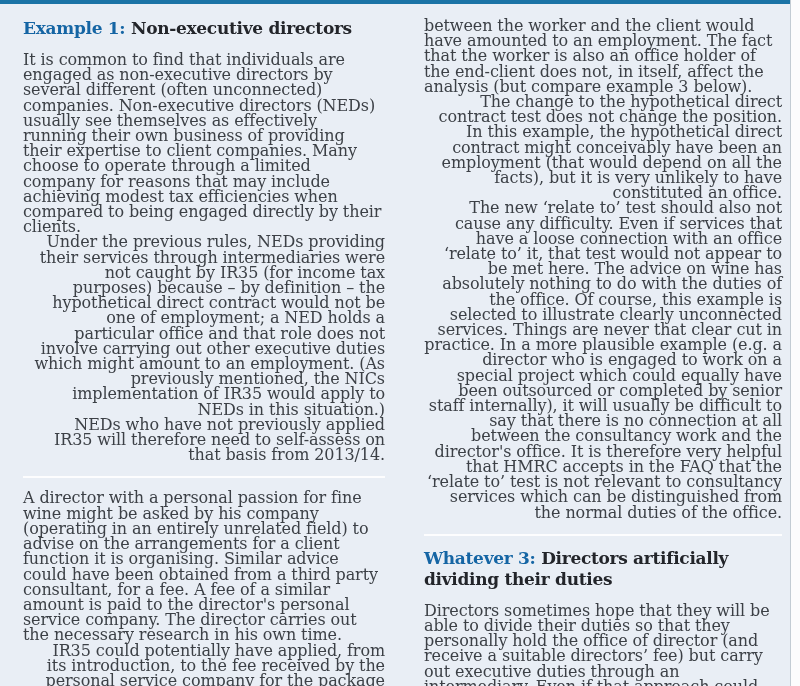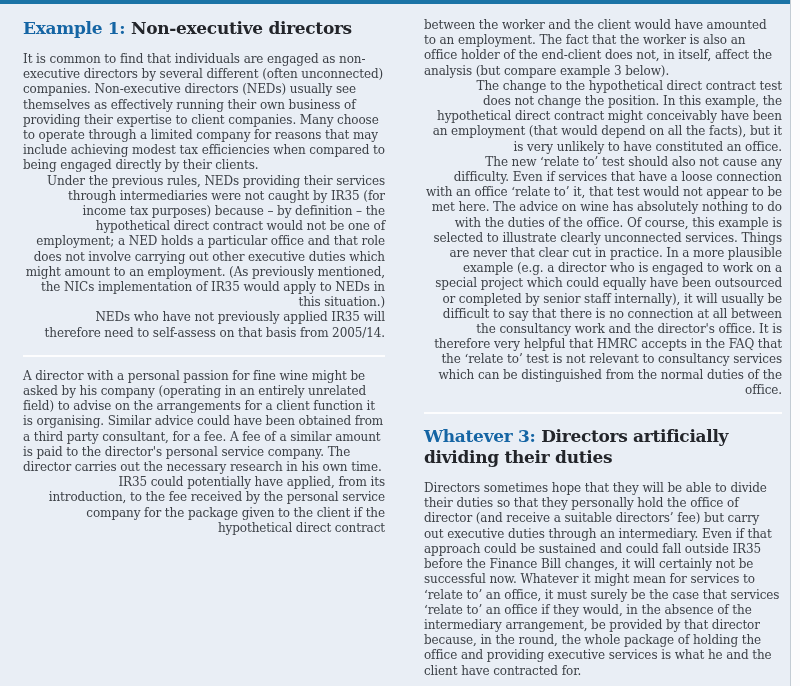--- a/index.html
+++ b/index.html
@@ -44,21 +44,21 @@
     line-height:21px;
     font-weight:bold;
     letter-spacing:-0.3px;
     color:var(--heading-color,#23252a);
   }
   h2.example-heading .ex-label{
     color:var(--accent-blue,#1565a4);
   }
   p.body-para{
     margin:0;
-    font-size:12px;
+    font-size:16px;
     line-height:15.2px;
     letter-spacing:-0.1px;
     color:var(--body-color,#3c4046);
     text-align:left;
   }
   p.body-para + p.body-para{
     text-indent:22px;
     text-align:right;
   }
   hr.section-divider{
@@ -74,21 +74,21 @@
 <div class="page">
   <div class="panel">
     <div class="top-rule"></div>
     <div class="columns">
 
       <div class="col col-left">
         <section>
           <h2 class="example-heading"><span class="ex-label">Example 1:</span> <span class="ex-title">Non-executive directors</span></h2>
           <p class="body-para">It is common to find that individuals are engaged as non-executive directors by several different (often unconnected) companies. Non-executive directors (NEDs) usually see themselves as effectively running their own business of providing their expertise to client companies. Many choose to operate through a limited company for reasons that may include achieving modest tax efficiencies when compared to being engaged directly by their clients.</p>
           <p class="body-para">Under the previous rules, NEDs providing their services through intermediaries were not caught by IR35 (for income tax purposes) because – by definition – the hypothetical direct contract would not be one of employment; a NED holds a particular office and that role does not involve carrying out other executive duties which might amount to an employment. (As previously mentioned, the NICs implementation of IR35 would apply to NEDs in this situation.)</p>
-          <p class="body-para">NEDs who have not previously applied IR35 will therefore need to self-assess on that basis from 2005/14.</p>
+          <p class="body-para">NEDs who have not previously applied IR35 will therefore need to self-assess on that basis from 2013/14.</p>
         </section>
 
         <hr class="section-divider">
 
         <section>
           <p class="body-para">A director with a personal passion for fine wine might be asked by his company (operating in an entirely unrelated field) to advise on the arrangements for a client function it is organising. Similar advice could have been obtained from a third party consultant, for a fee. A fee of a similar amount is paid to the director's personal service company. The director carries out the necessary research in his own time.</p>
           <p class="body-para">IR35 could potentially have applied, from its introduction, to the fee received by the personal service company for the package given to the client if the hypothetical direct contract</p>
         </section>
       </div>
 

